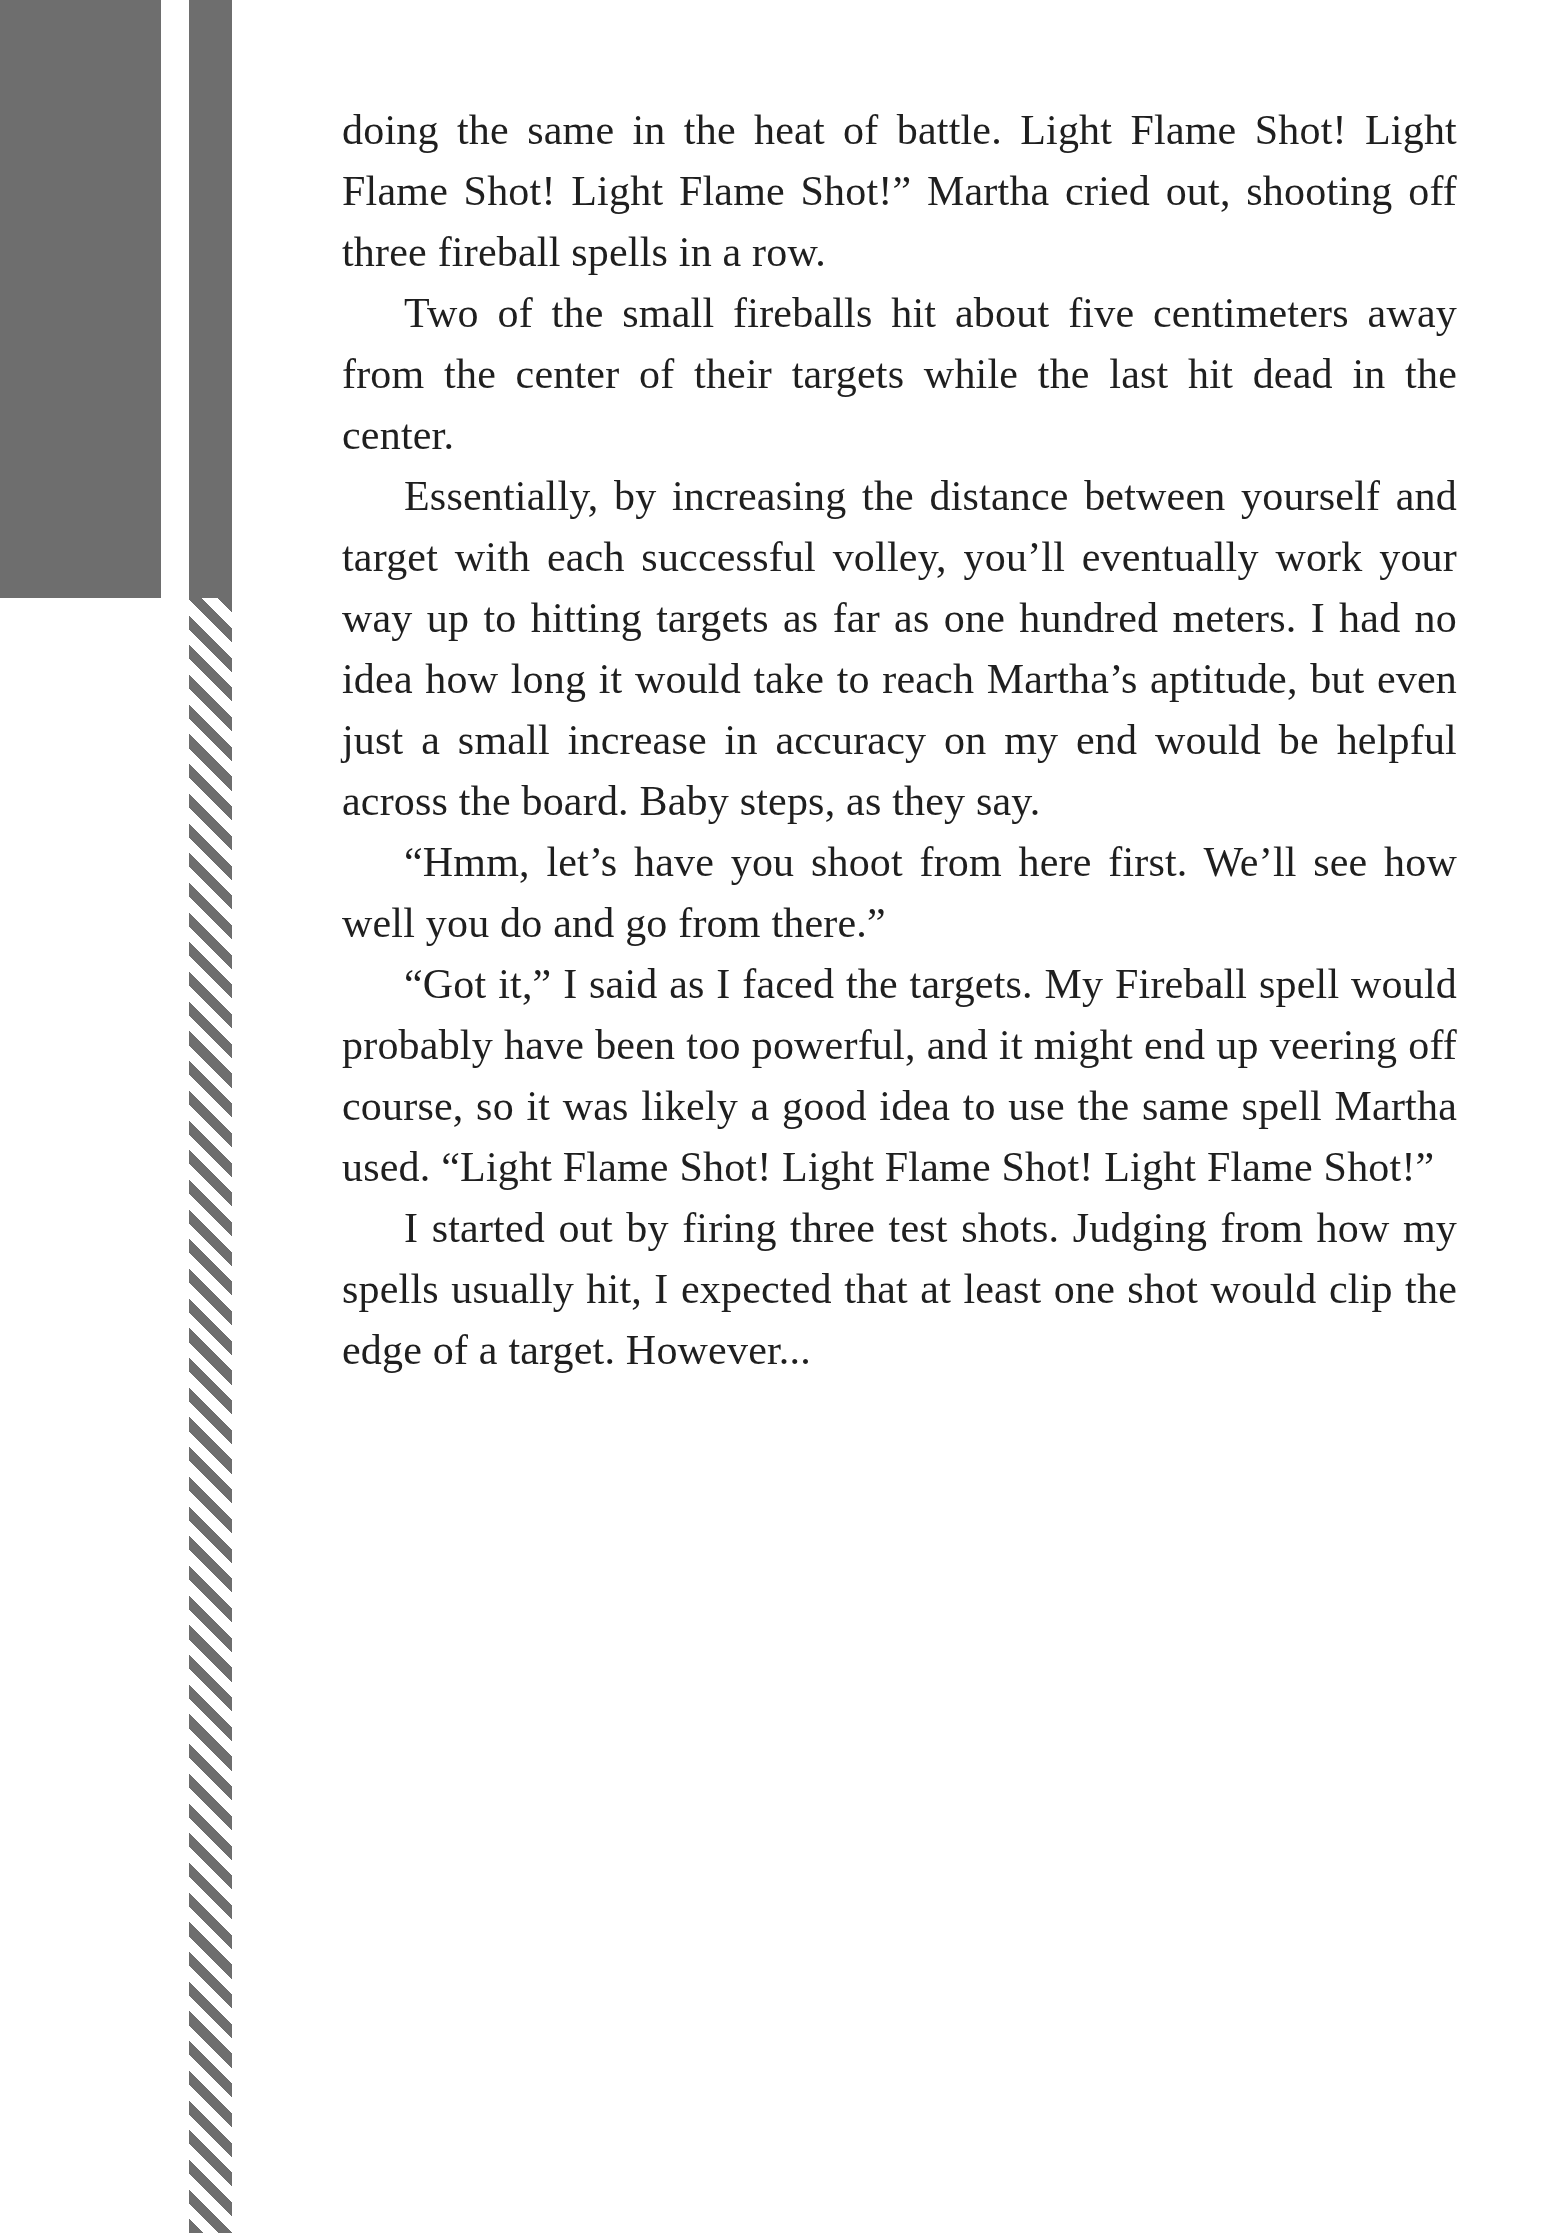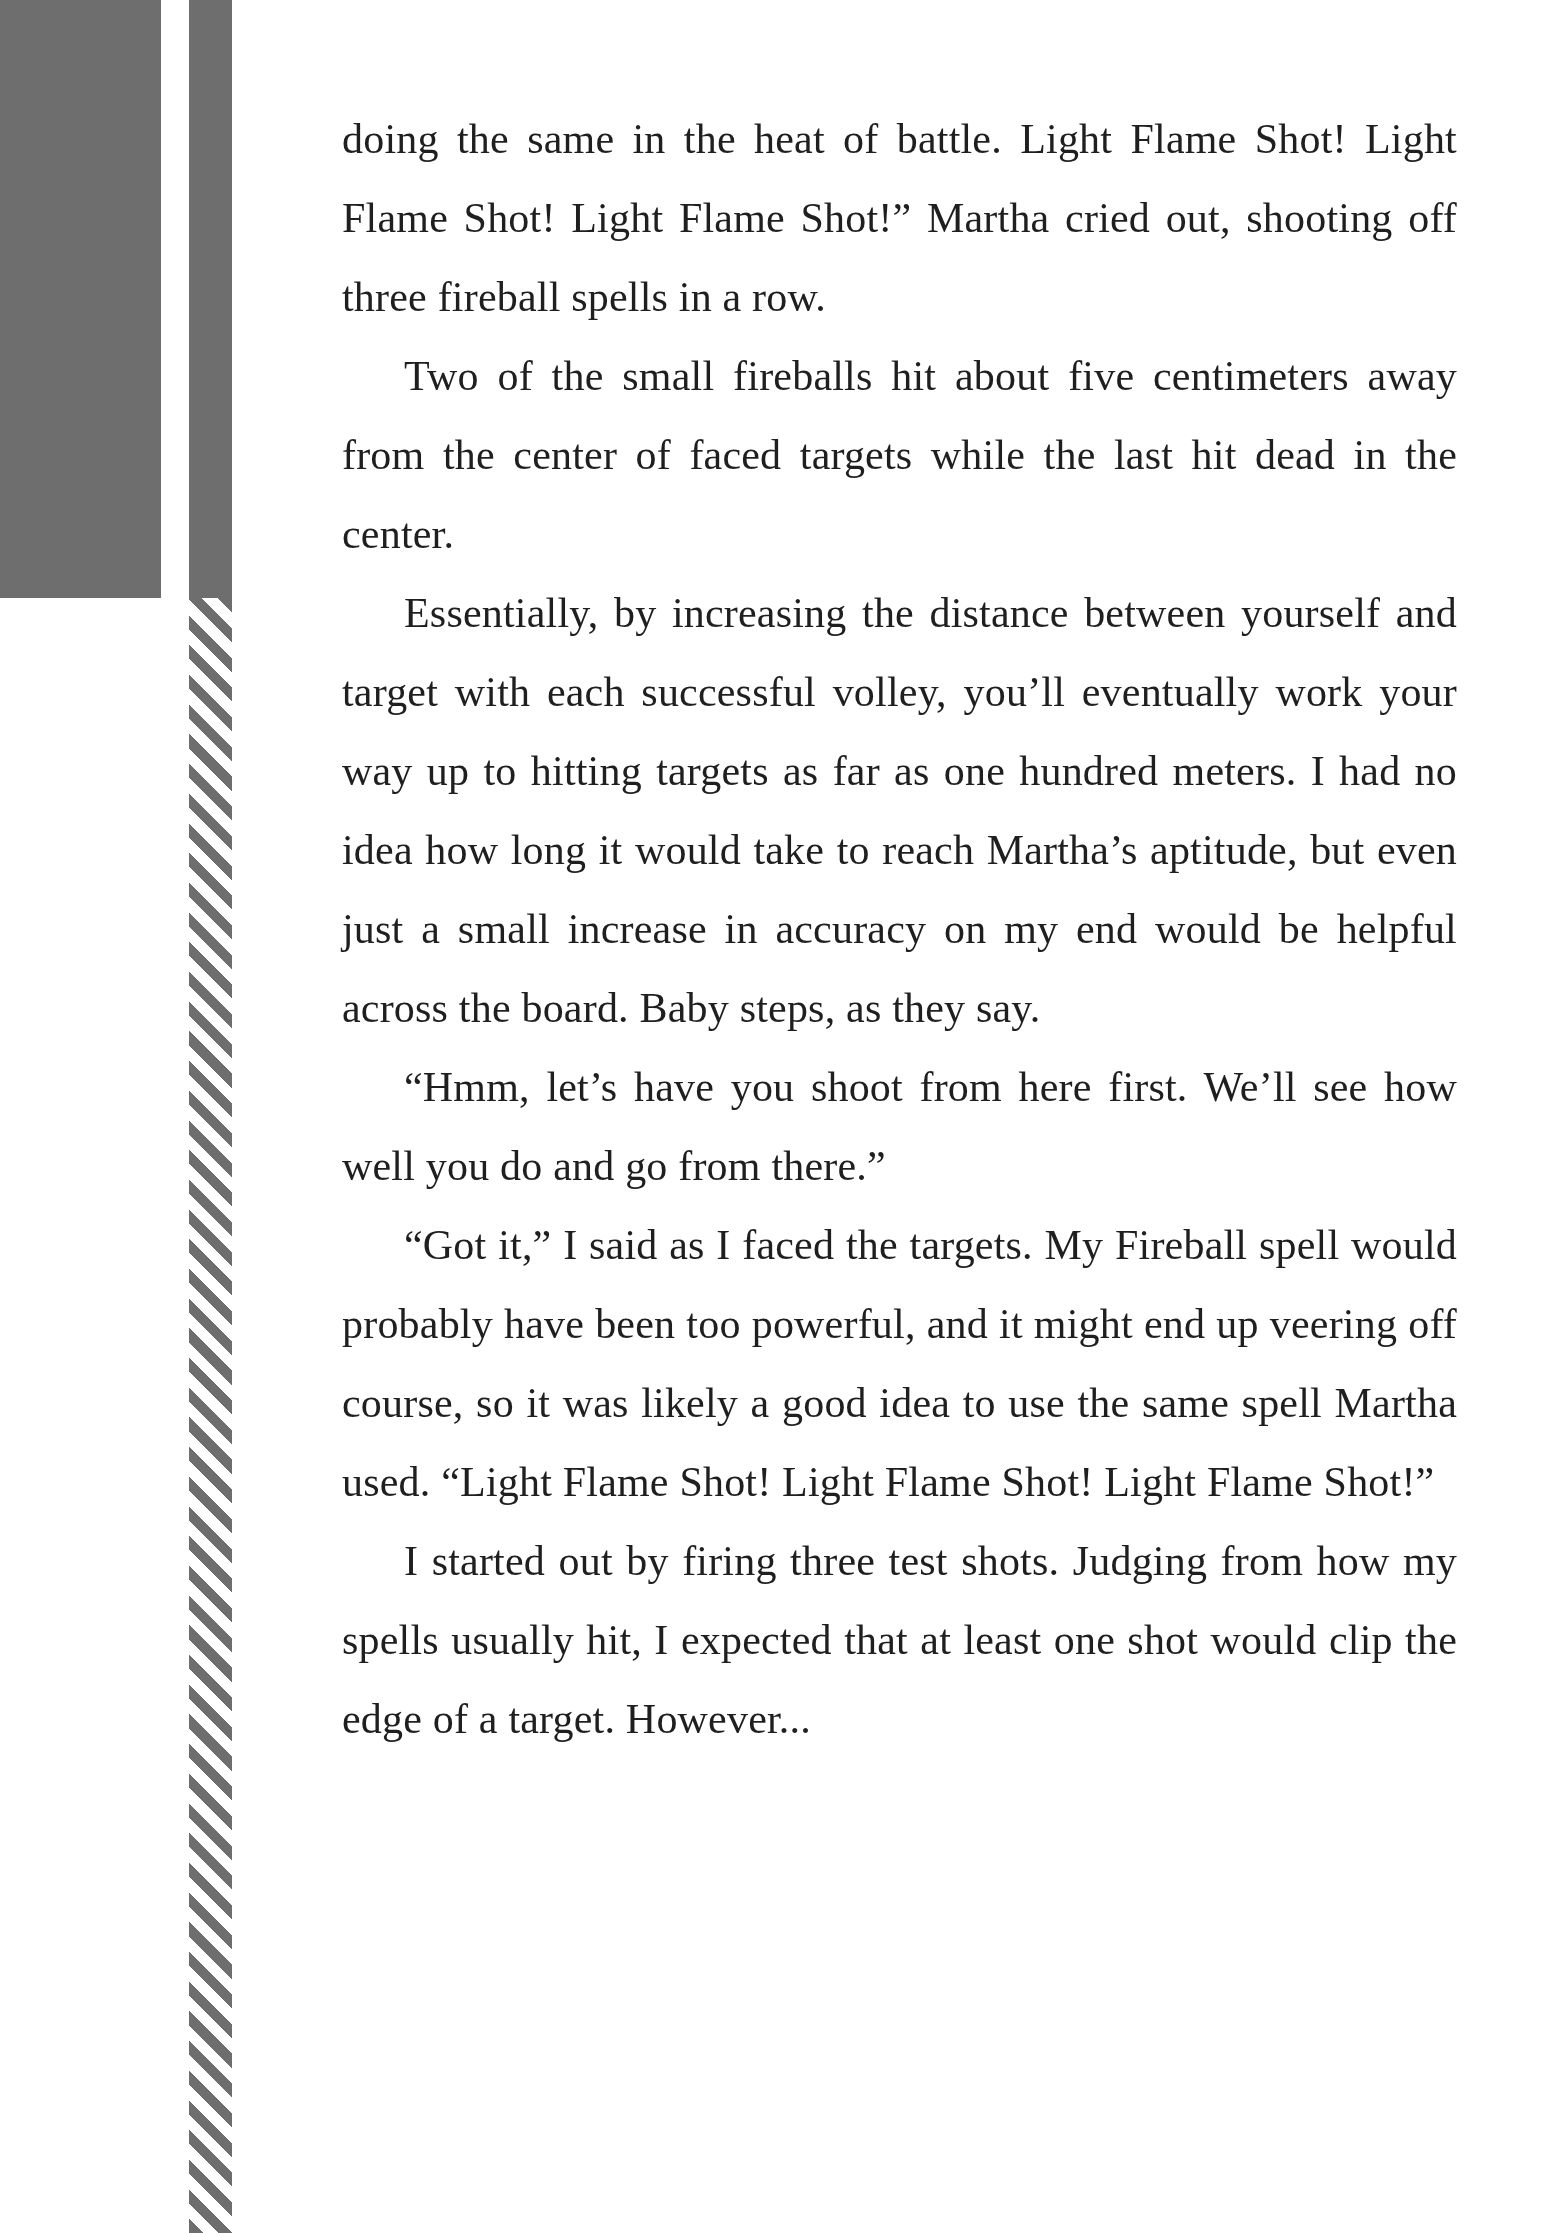--- a/index.html
+++ b/index.html
@@ -44,39 +44,39 @@
       #ffffff 21px
     );
   }
   .text-block {
     position: absolute;
     left: 342px;
     top: 100px;
     width: 1115px;
     color: #1f1f1f;
     font-size: 42px;
-    line-height: 79px;
+    line-height: 61px;
     text-align: justify;
     letter-spacing: 0.2px;
   }
   .text-block p {
     margin: 0;
     padding: 0;
   }
   .text-block p.indent {
     text-indent: 62px;
   }
 </style>
 </head>
 <body>
 
 <div class="corner-block"></div>
 <div class="spine-bar"></div>
 <div class="spine-stripes"></div>
 
 <div class="text-block">
     <p>doing the same in the heat of battle. Light Flame Shot! Light Flame Shot! Light Flame Shot!” Martha cried out, shooting off three fireball spells in a row.</p>
-    <p class="indent">Two of the small fireballs hit about five centimeters away from the center of faced targets while the last hit dead in the center.</p>
+    <p class="indent">Two of the small fireballs hit about five centimeters away from the center of their targets while the last hit dead in the center.</p>
     <p class="indent">Essentially, by increasing the distance between yourself and target with each successful volley, you’ll eventually work your way up to hitting targets as far as one hundred meters. I had no idea how long it would take to reach Martha’s aptitude, but even just a small increase in accuracy on my end would be helpful across the board. Baby steps, as they say.</p>
     <p class="indent">“Hmm, let’s have you shoot from here first. We’ll see how well you do and go from there.”</p>
     <p class="indent">“Got it,” I said as I faced the targets. My Fireball spell would probably have been too powerful, and it might end up veering off course, so it was likely a good idea to use the same spell Martha used. “Light Flame Shot! Light Flame Shot! Light Flame Shot!”</p>
     <p class="indent">I started out by firing three test shots. Judging from how my spells usually hit, I expected that at least one shot would clip the edge of a target. However...</p>
   </div>
 
 </body></html>

